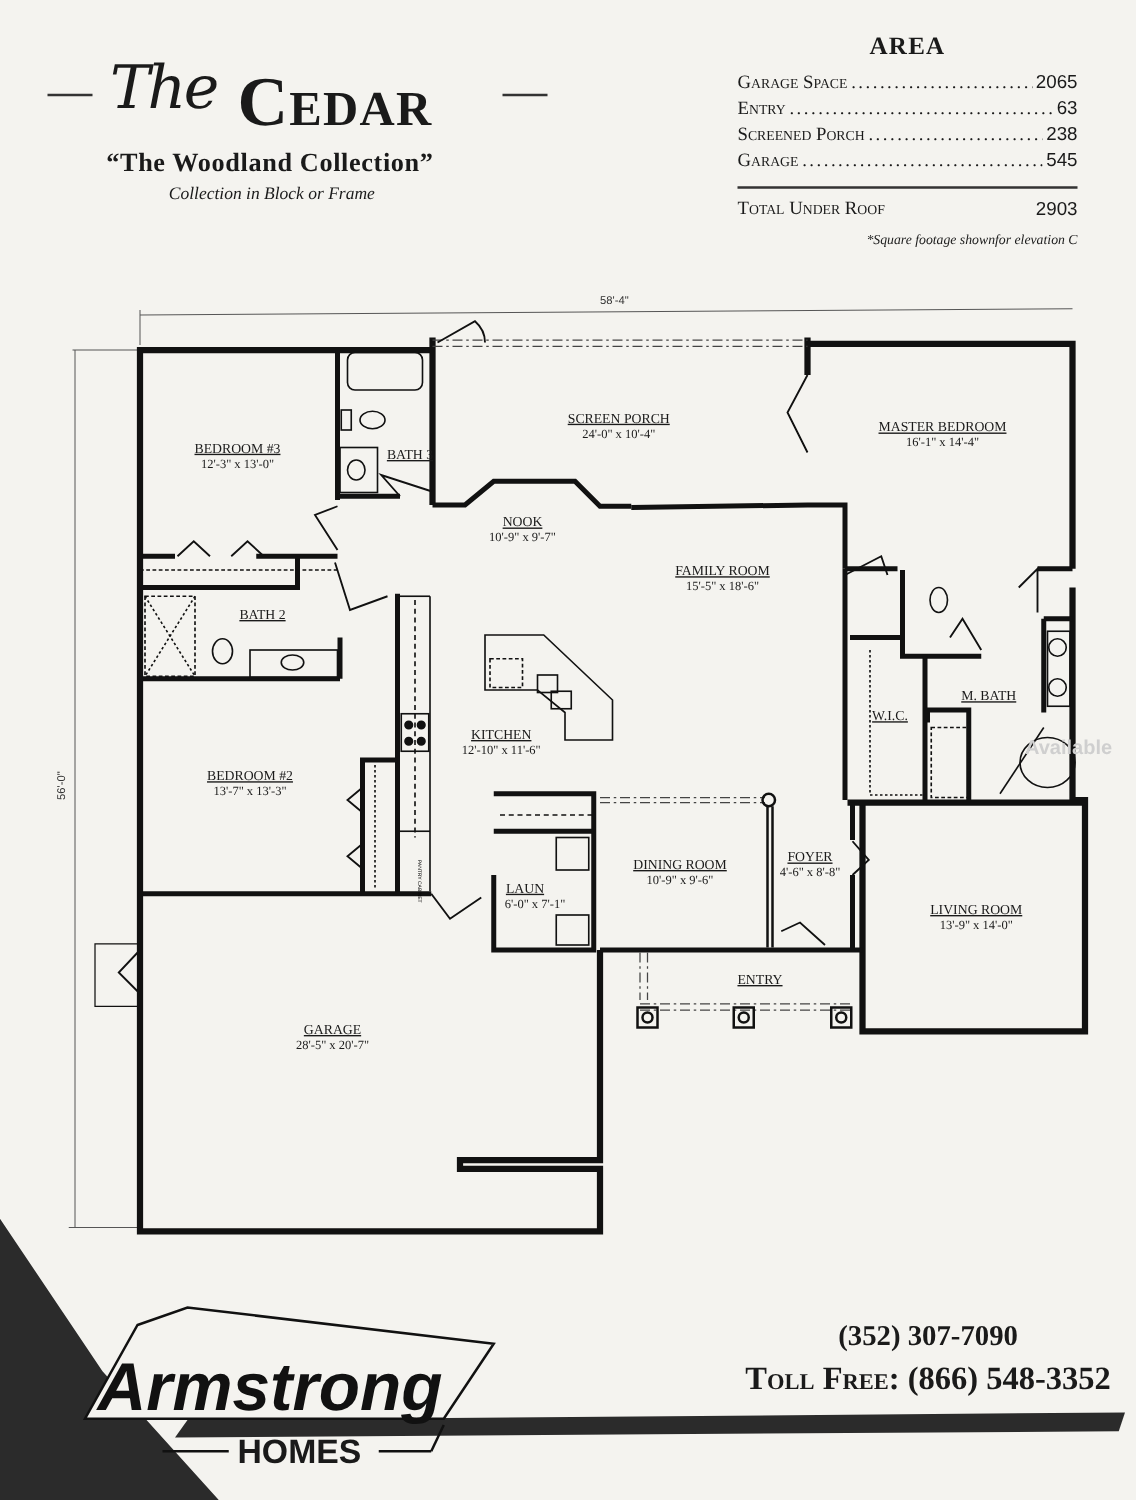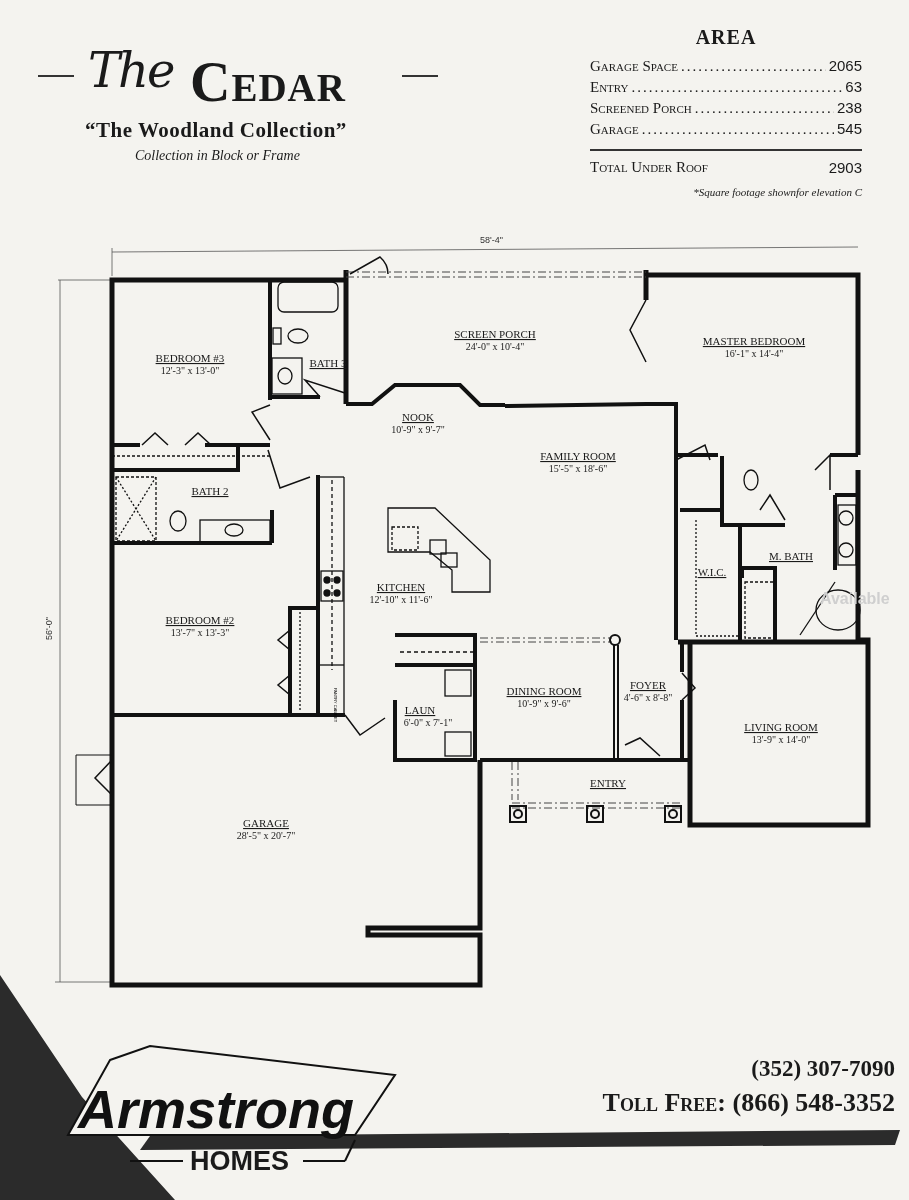--- a/index.html
+++ b/index.html
@@ -33,21 +33,21 @@
   .area-total .val { font-variant:normal; font-family:"Liberation Sans", sans-serif; }
   .area-note { text-align:right; font-size:11px; font-style:italic; margin-top:10px; }
 
   
   .plan { left:0; top:225px; width:909px; height:780px; }
   .room-label { font-family:"Liberation Serif", serif; font-size:11px; text-decoration:underline; text-anchor:middle; fill:#1a1a1a; }
   .room-dim { font-family:"Liberation Serif", serif; font-size:10px; text-anchor:middle; fill:#1a1a1a; }
   .dim-text { font-family:"Liberation Sans", sans-serif; font-size:9px; fill:#333; }
 
   
-  .contact { left:590px; top:1056px; width:305px; text-align:right; font-weight:bold; }
+  .contact { left:590px; top:1056px; width:305px; text-align:center; font-weight:bold; }
   .phone { font-size:23px; }
   .tollfree { font-size:26px; margin-top:6px; }
   .tollfree .tf-label { font-variant:small-caps; }
   .license { left:200px; top:1234px; font-size:15px; }
   .homes { left:190px; top:1146px; font-family:"Liberation Sans", sans-serif; font-weight:bold; font-size:27px;text-align:right; }
   .watermark { left:820px; top:590px; font-family:"Liberation Sans", sans-serif; font-size:16px; font-weight:bold; color:#cfcfcf; }
 </style>
 </head>
 <body>
 

